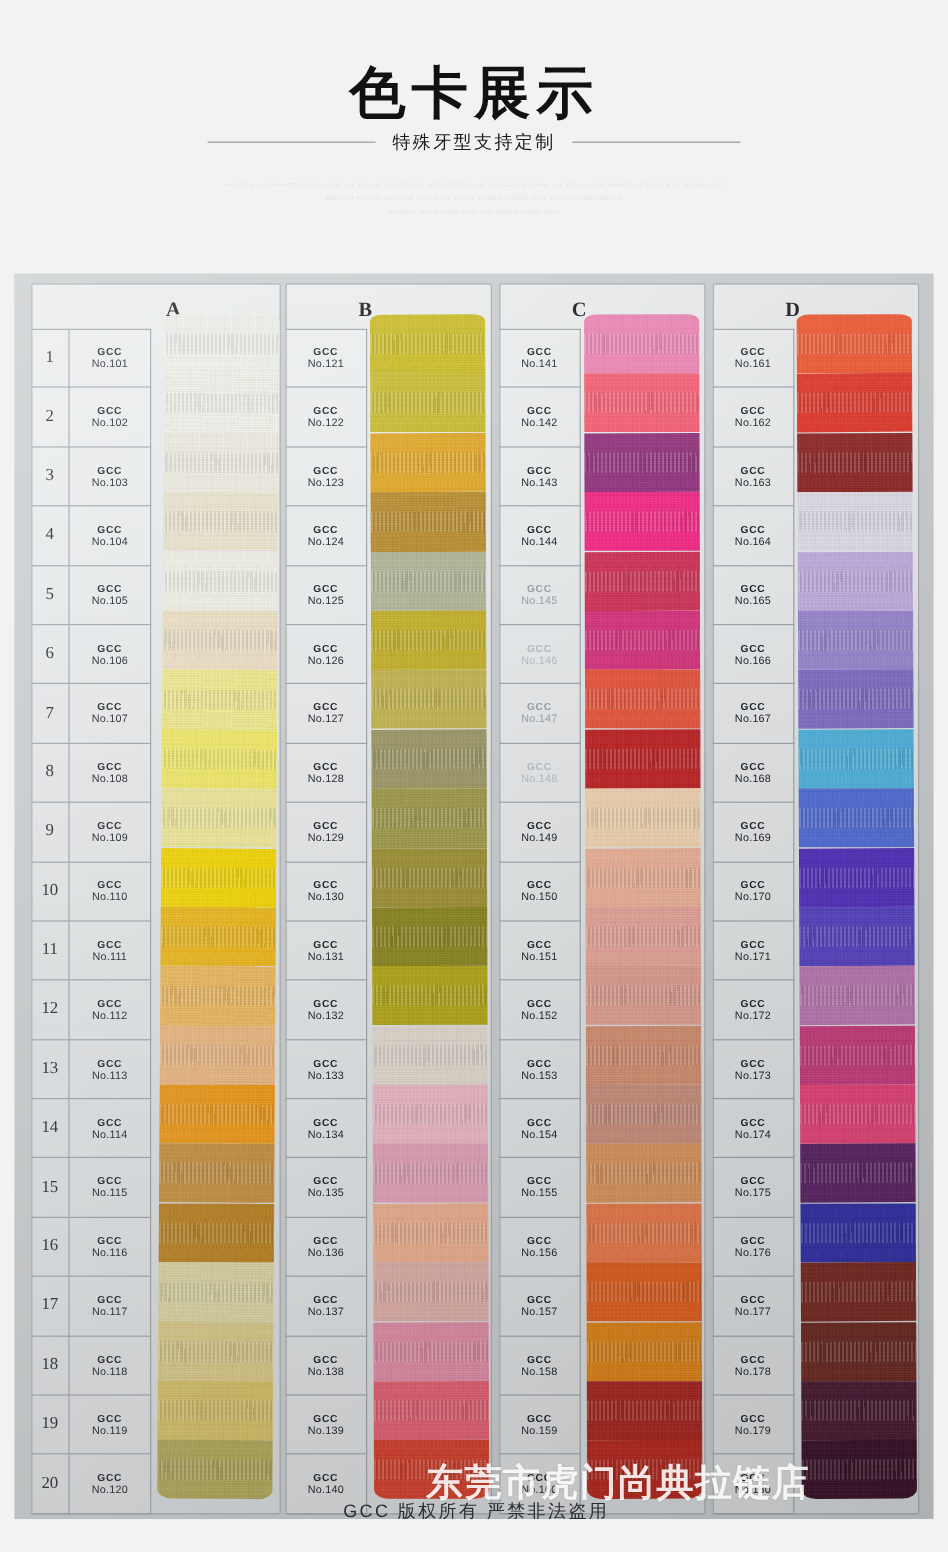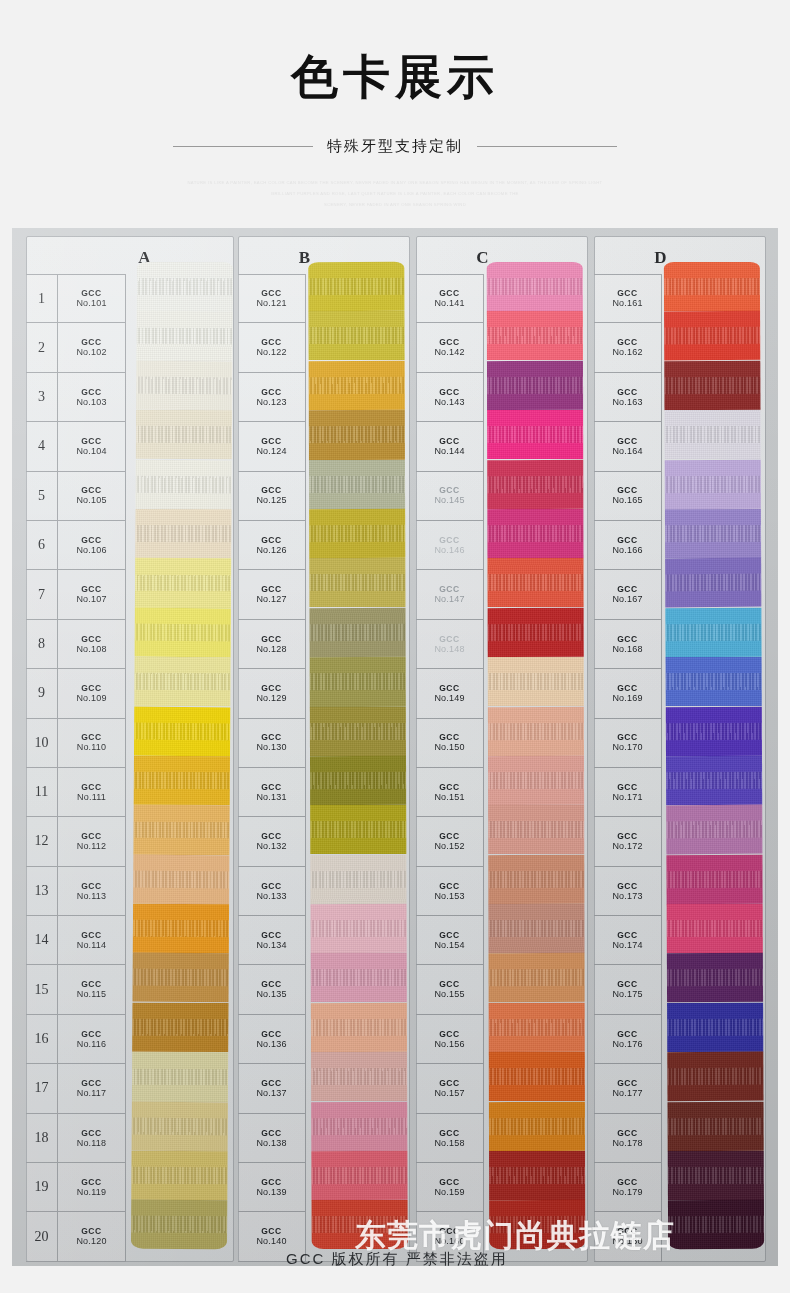--- a/index.html
+++ b/index.html
@@ -27,21 +27,21 @@
     font-size: 47px;
     font-weight: 700;
     letter-spacing: 5px;
     color: #111111;
     padding-top: 52px;
     line-height: 1.05;
     font-family: "Liberation Sans", "DejaVu Sans", sans-serif;
   }
 
   .subtitle-row {
-    margin-top: 36px;
+    margin-top: 8px;
     display: flex;
     align-items: center;
     justify-content: center;
     gap: 14px;
   }
   .rule {
     height: 1px;
     background: #9a9a9a;
     width: 140px;
   }

